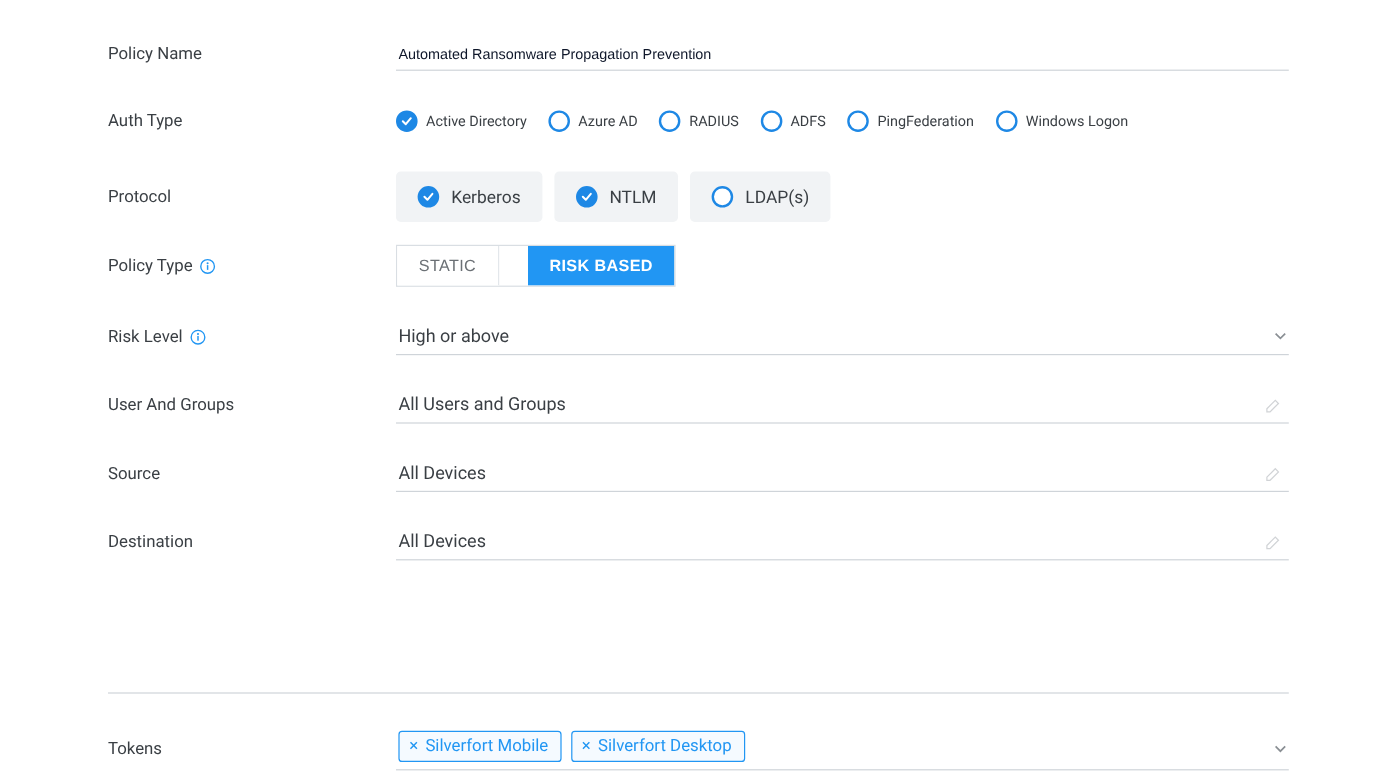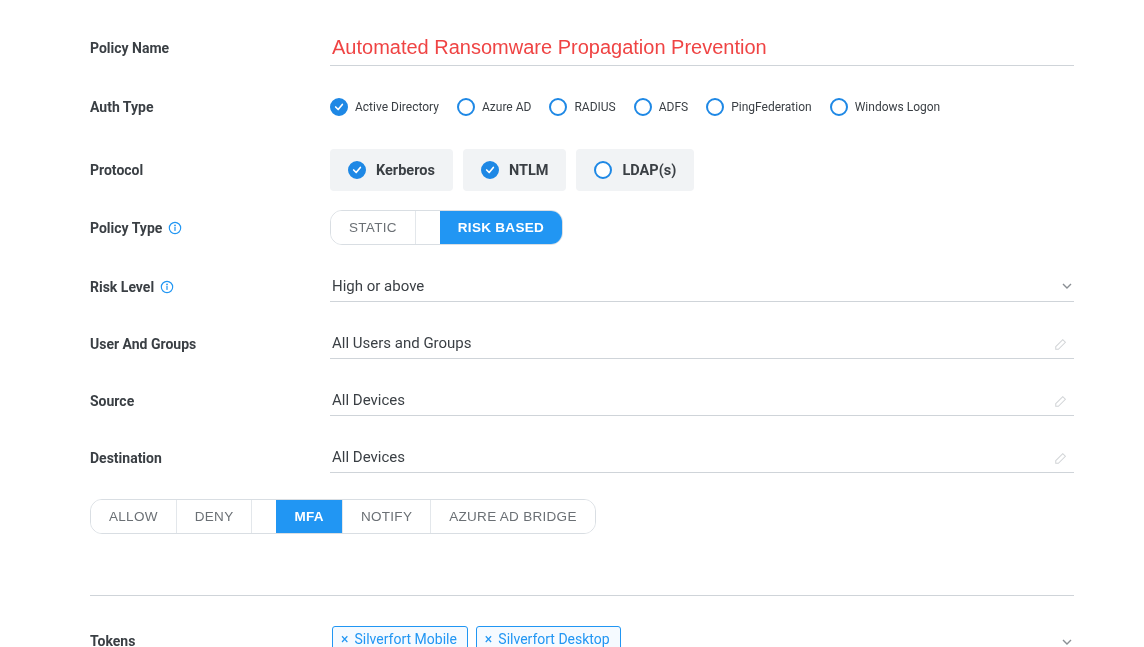--- a/index.html
+++ b/index.html
@@ -18,21 +18,21 @@
   .row {
     display: flex;
     align-items: center;
     margin-bottom: 26px;
     min-height: 30px;
   }
   .row.tall { min-height: 44px; margin-bottom: 18px; }
   .label-col {
     width: 240px;
     flex-shrink: 0;
-    font-weight: 700;
+    font-weight: 400;
     color: #3a3f44;
     display: flex;
     align-items: center;
   }
   .field-col {
     flex: 1;
     display: flex;
     align-items: center;
     position: relative;
   }
@@ -44,22 +44,22 @@
     vertical-align: middle;
   }
   .info-icon svg { width: 14px; height: 14px; }
 
   
   .text-input {
     width: 100%;
     border: none;
     border-bottom: 1px solid #cfd4d9;
     padding: 6px 2px;
-    font-size: 20px;
-    color: #ef4444;
+    font-size: 12px;
+    color: #0f172a;
     background: transparent;
     outline: none;
   }
   .select-wrap {
     width: 100%;
     border-bottom: 1px solid #cfd4d9;
     padding: 6px 2px;
     font-size: 15px;
     color: #3a3f44;
     display: flex;
@@ -117,28 +117,27 @@
   .proto-pill {
     background: #f1f3f5;
     border-radius: 4px;
     padding: 12px 18px;
     display: flex;
     align-items: center;
     gap: 10px;
     cursor: pointer;
     font-size: 14.5px;
     color: #3a3f44;
-    font-weight: bold;
   }
 
   
   .seg-group {
     display: inline-flex;
     border: 1px solid #d9dee3;
-    border-radius: 12px;
+    border-radius: 0;
     overflow: hidden;
     align-items: flex-end;
   }
   .seg-btn {
     padding: 9px 18px;
     font-size: 13.5px;
     letter-spacing: 0.3px;
     color: #6b7075;
     background: #ffffff;
     border: none;
@@ -339,29 +338,20 @@
       </div>
       <span class="edit-icon">
         <svg viewBox="0 0 16 16">
             <path d="M2 11 L10 3 L13 6 L5 14 L2 14 Z" fill="none" stroke="#9aa0a6" stroke-width="1.2"></path>
           </svg>
       </span>
     </div>
   </div>
 
   <div class="row">
-    <div class="field-col">
-      <div class="seg-group" id="actionSeg">
-          <button type="button" class="seg-btn">ALLOW</button>
-          <button type="button" class="seg-btn">DENY</button>
-          <button type="button" class="seg-btn active">MFA</button>
-          <button type="button" class="seg-btn">NOTIFY</button>
-          <button type="button" class="seg-btn">AZURE AD BRIDGE</button>
-        </div>
-    </div>
   </div>
 
   <div class="row">
     <div class="field-col">
       <input class="text-input" type="text" value="" style="">
     </div>
   </div>
 
   <div class="row">
     <div class="label-col">Tokens</div>

